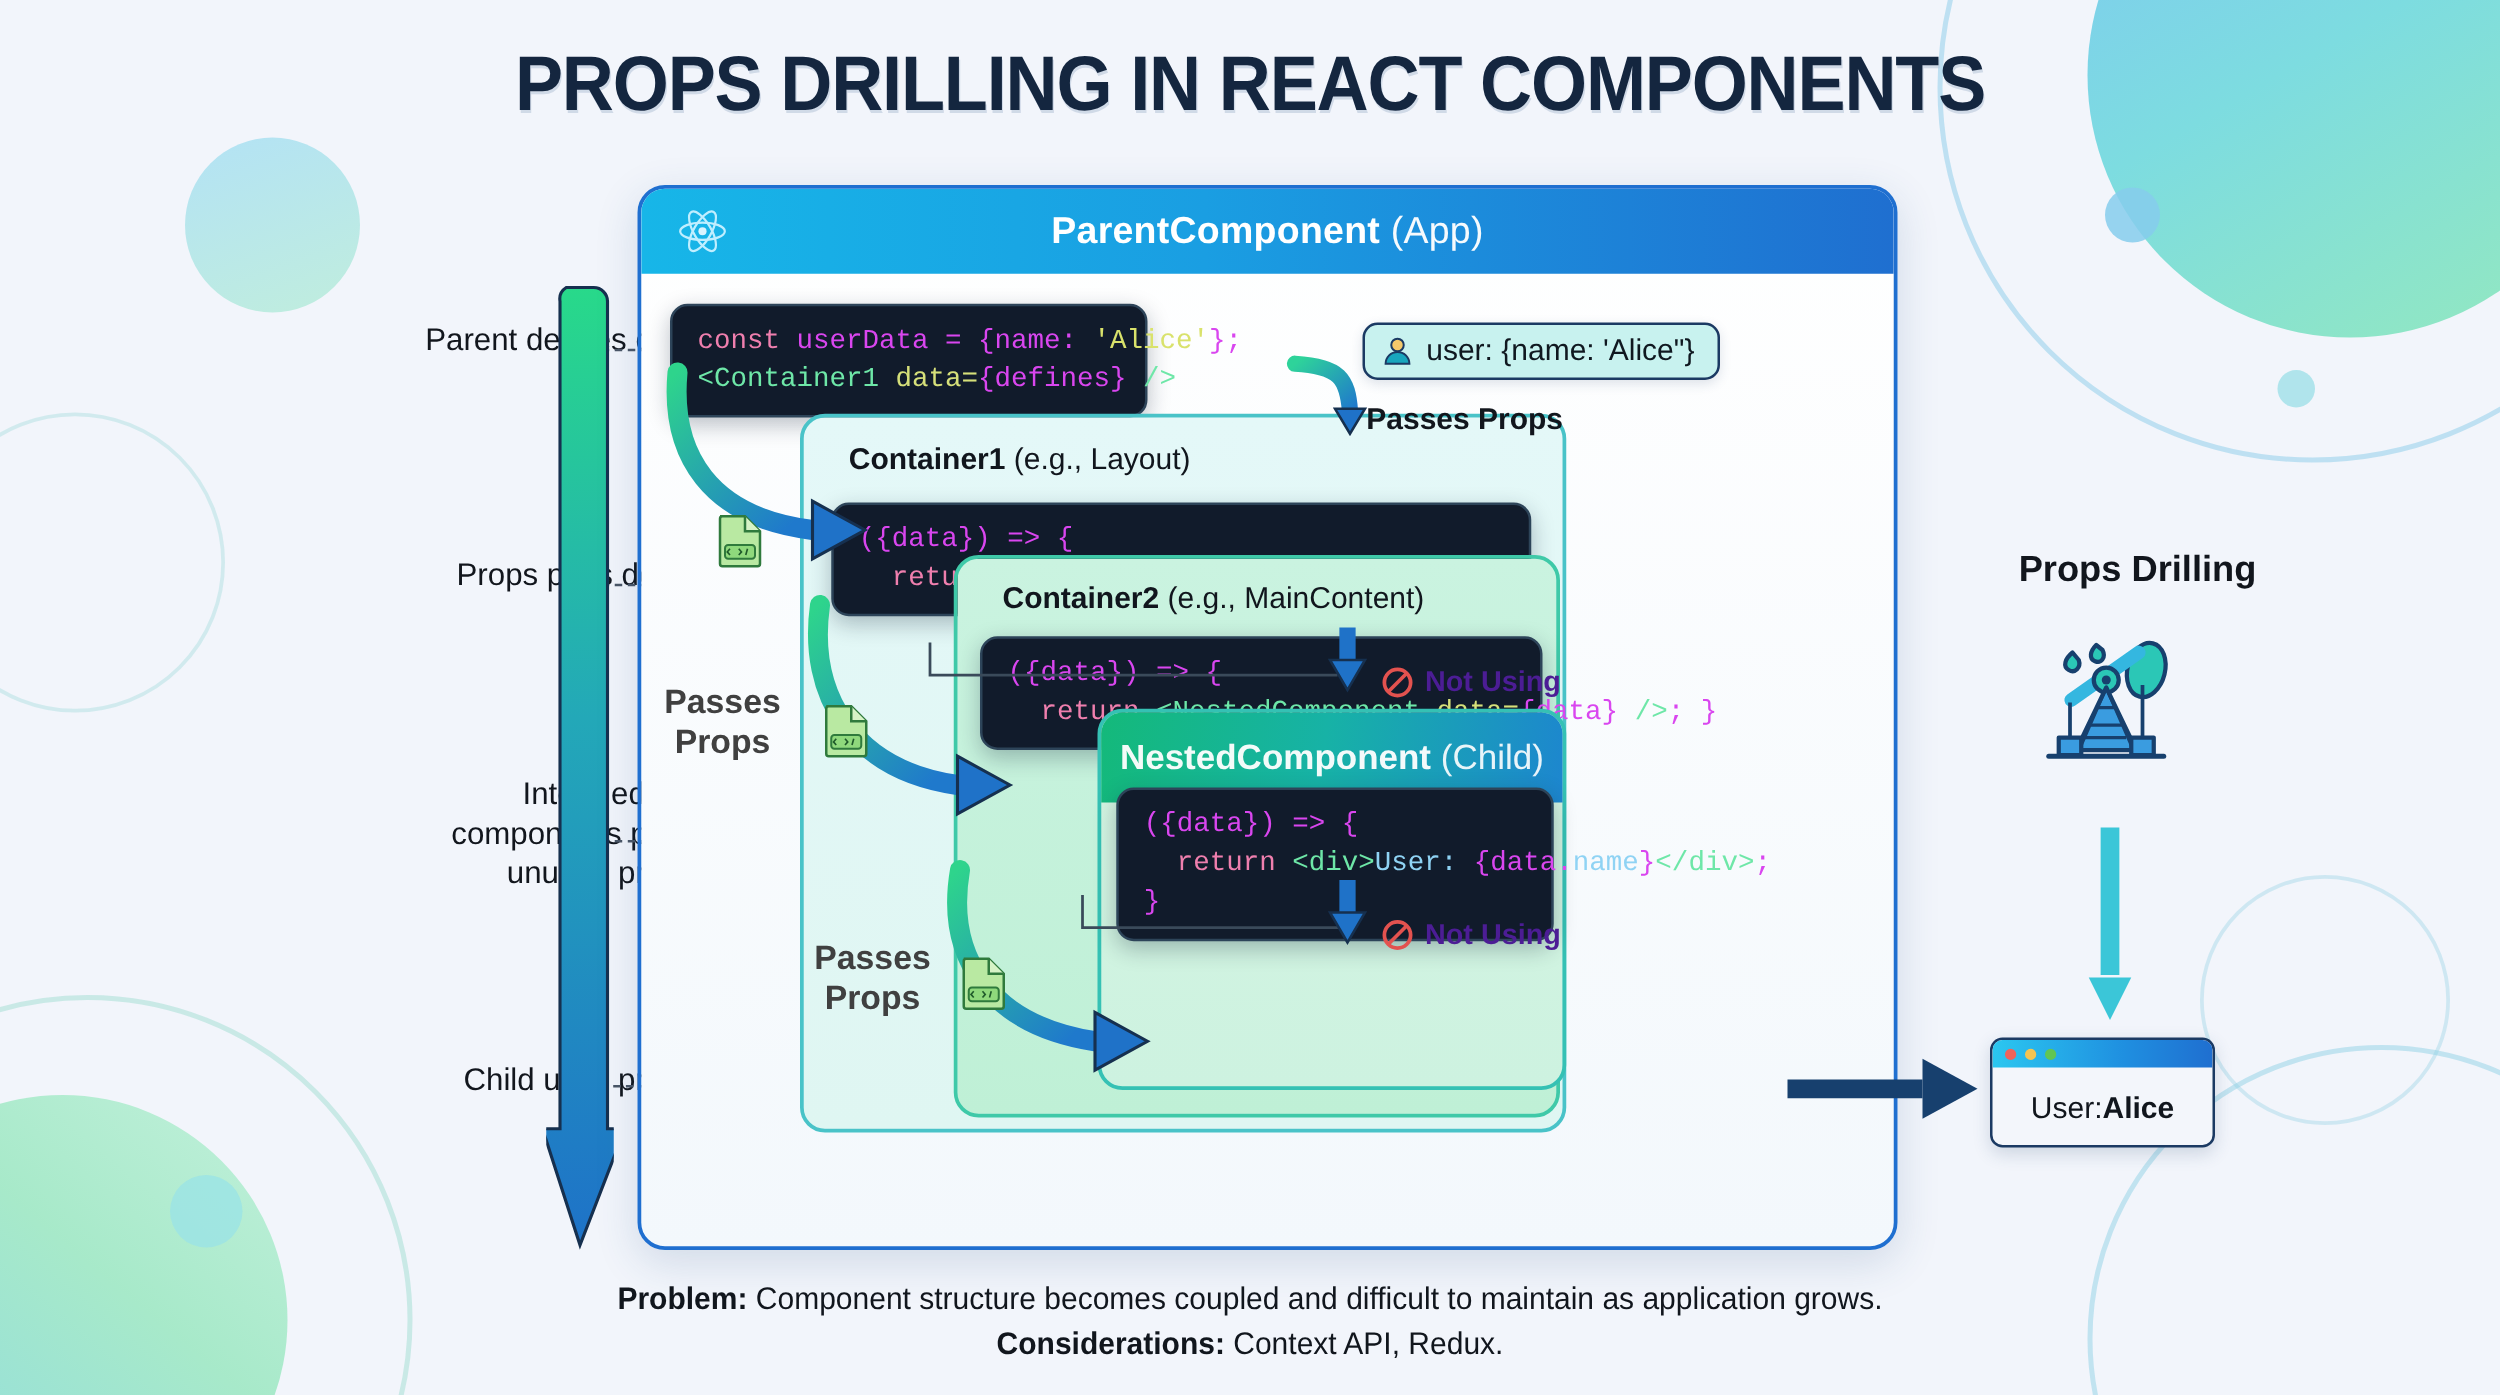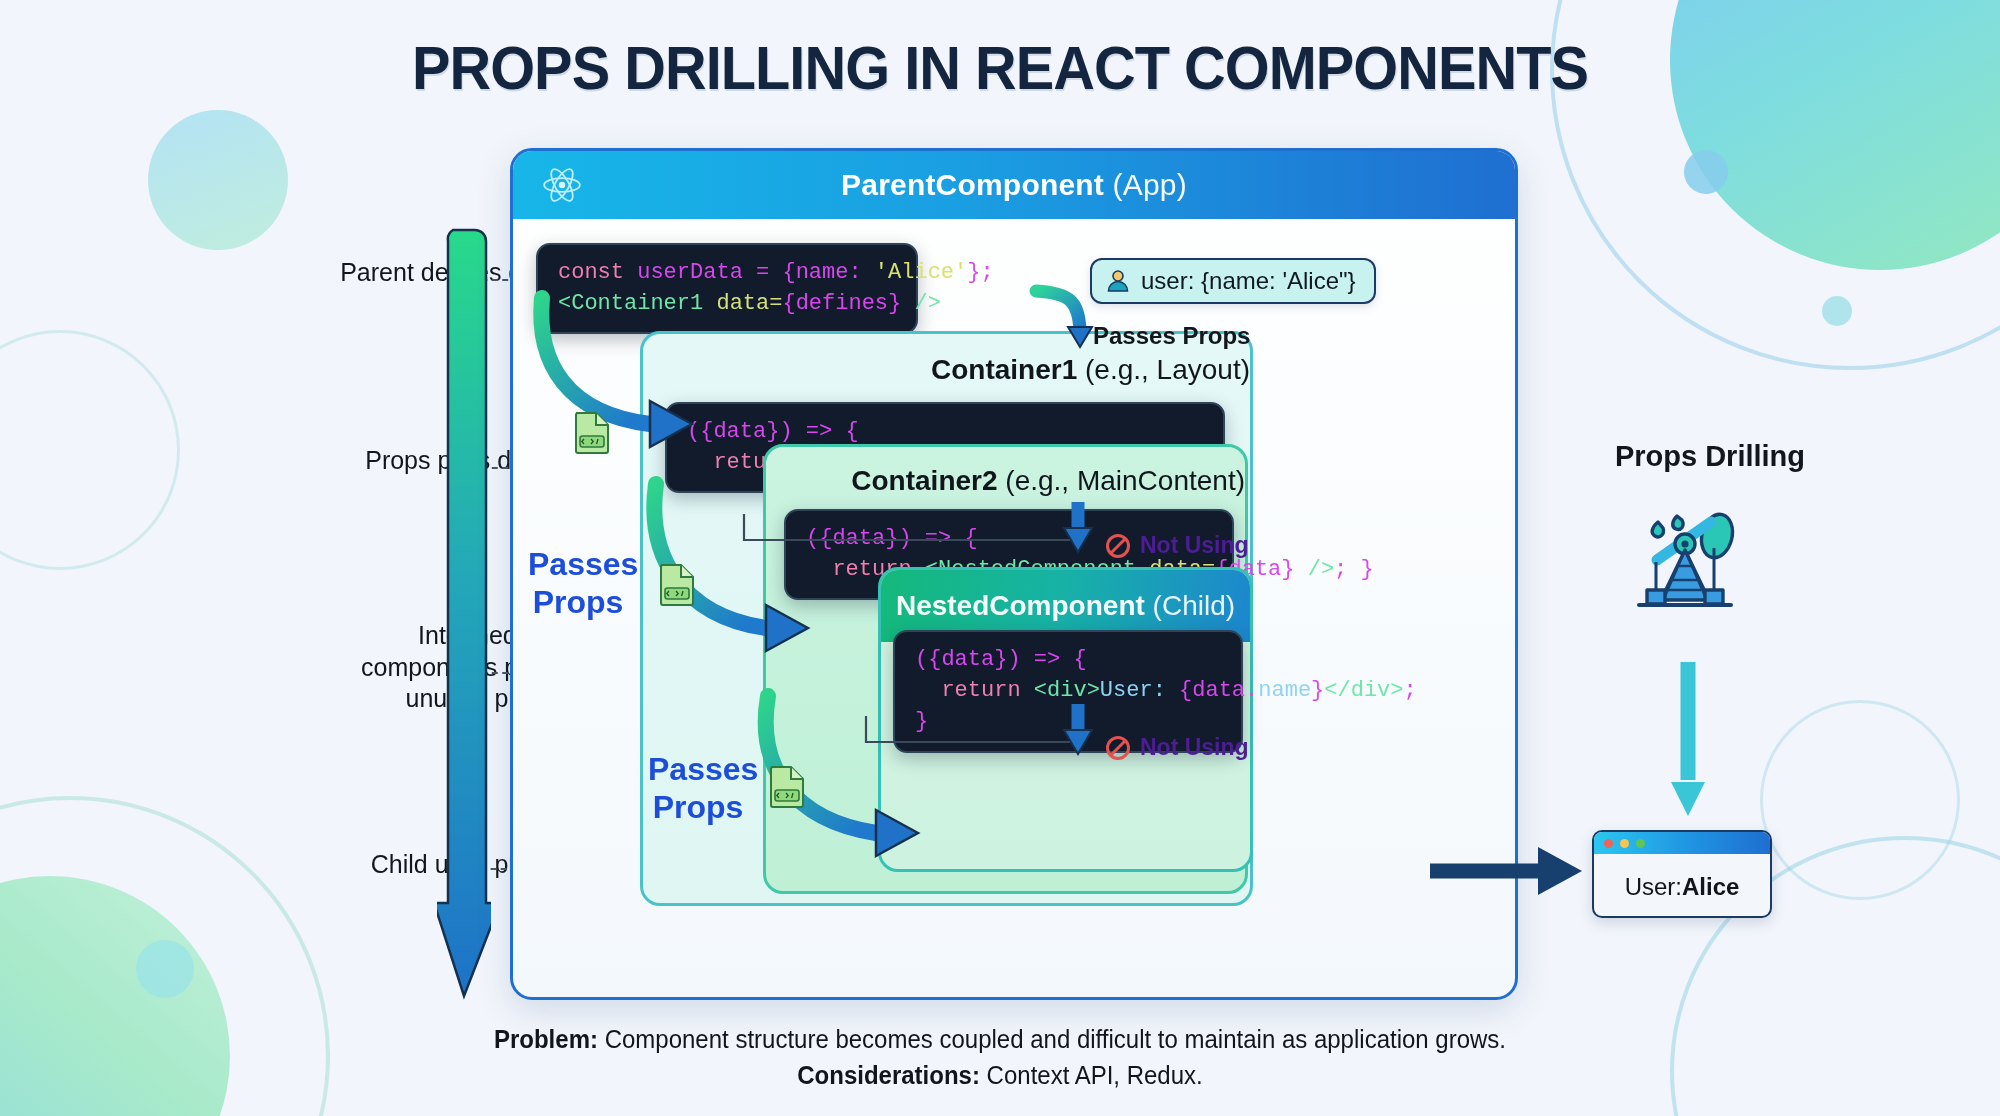--- a/index.html
+++ b/index.html
@@ -116,22 +116,22 @@
     left:120px; top:110px; width:485px; height:450px;
     background:linear-gradient(180deg,#caf3e0 0%,#bff0d6 100%);
     border:3px solid #3fc9a8;
   }
   #c3 {
     left:112px; top:120px; width:375px; height:305px;
     background:linear-gradient(180deg,#d5f5e2 0%,#cdf2e0 100%);
     border:3px solid #35c1b4;
   }
   .ctnTitle {
-    position:absolute; left:0; width:100%; text-align:right;
-    font-size:28px; color:#11161d;
+    position:absolute; left:0; width:100%; text-align:left;
+    font-size:24px; color:#11161d;padding-left:36px;
   }
   .ctnTitle b { font-weight:bold; }
   .ctnTitle span { font-weight:400; }
 
   #c3head {
     position:absolute; left:0; top:0; width:100%; height:72px;
     background:linear-gradient(100deg,#14b97a 0%,#17b2a6 48%,#1d86cf 100%);
     border-radius:17px 17px 0 0;
     display:flex; align-items:center; justify-content:center;
     color:#ffffff; font-size:28px;
@@ -147,22 +147,22 @@
     padding:7px 18px 7px 13px; font-size:24px; color:#101820;
     box-shadow:0 3px 9px rgba(40,70,110,.15);
   }
 
   .notUsing {
     position:absolute; display:flex; align-items:center; gap:9px;
     font-size:23px; font-weight:bold; color:#4c1d95;
   }
 
   .passes {
-    position:absolute; text-align:center; font-size:32px;
-    font-weight:bold; color:#1d4ed8; line-height:1.2;
+    position:absolute; text-align:center; font-size:27px;
+    font-weight:bold; color:#404040; line-height:1.2;
   }
   .passesArrowLabel { position:absolute; font-size:24px; font-weight:bold; color:#12161d; }
 
   
   #drillTitle {
     position:absolute; left:1560px; top:440px; width:300px;
     text-align:center; font-size:29px; font-weight:bold; color:#12161d;
   }
   #pumpWrap { position:absolute; left:1625px; top:500px; }
   #downArrowRight { position:absolute; left:1668px; top:660px; }

